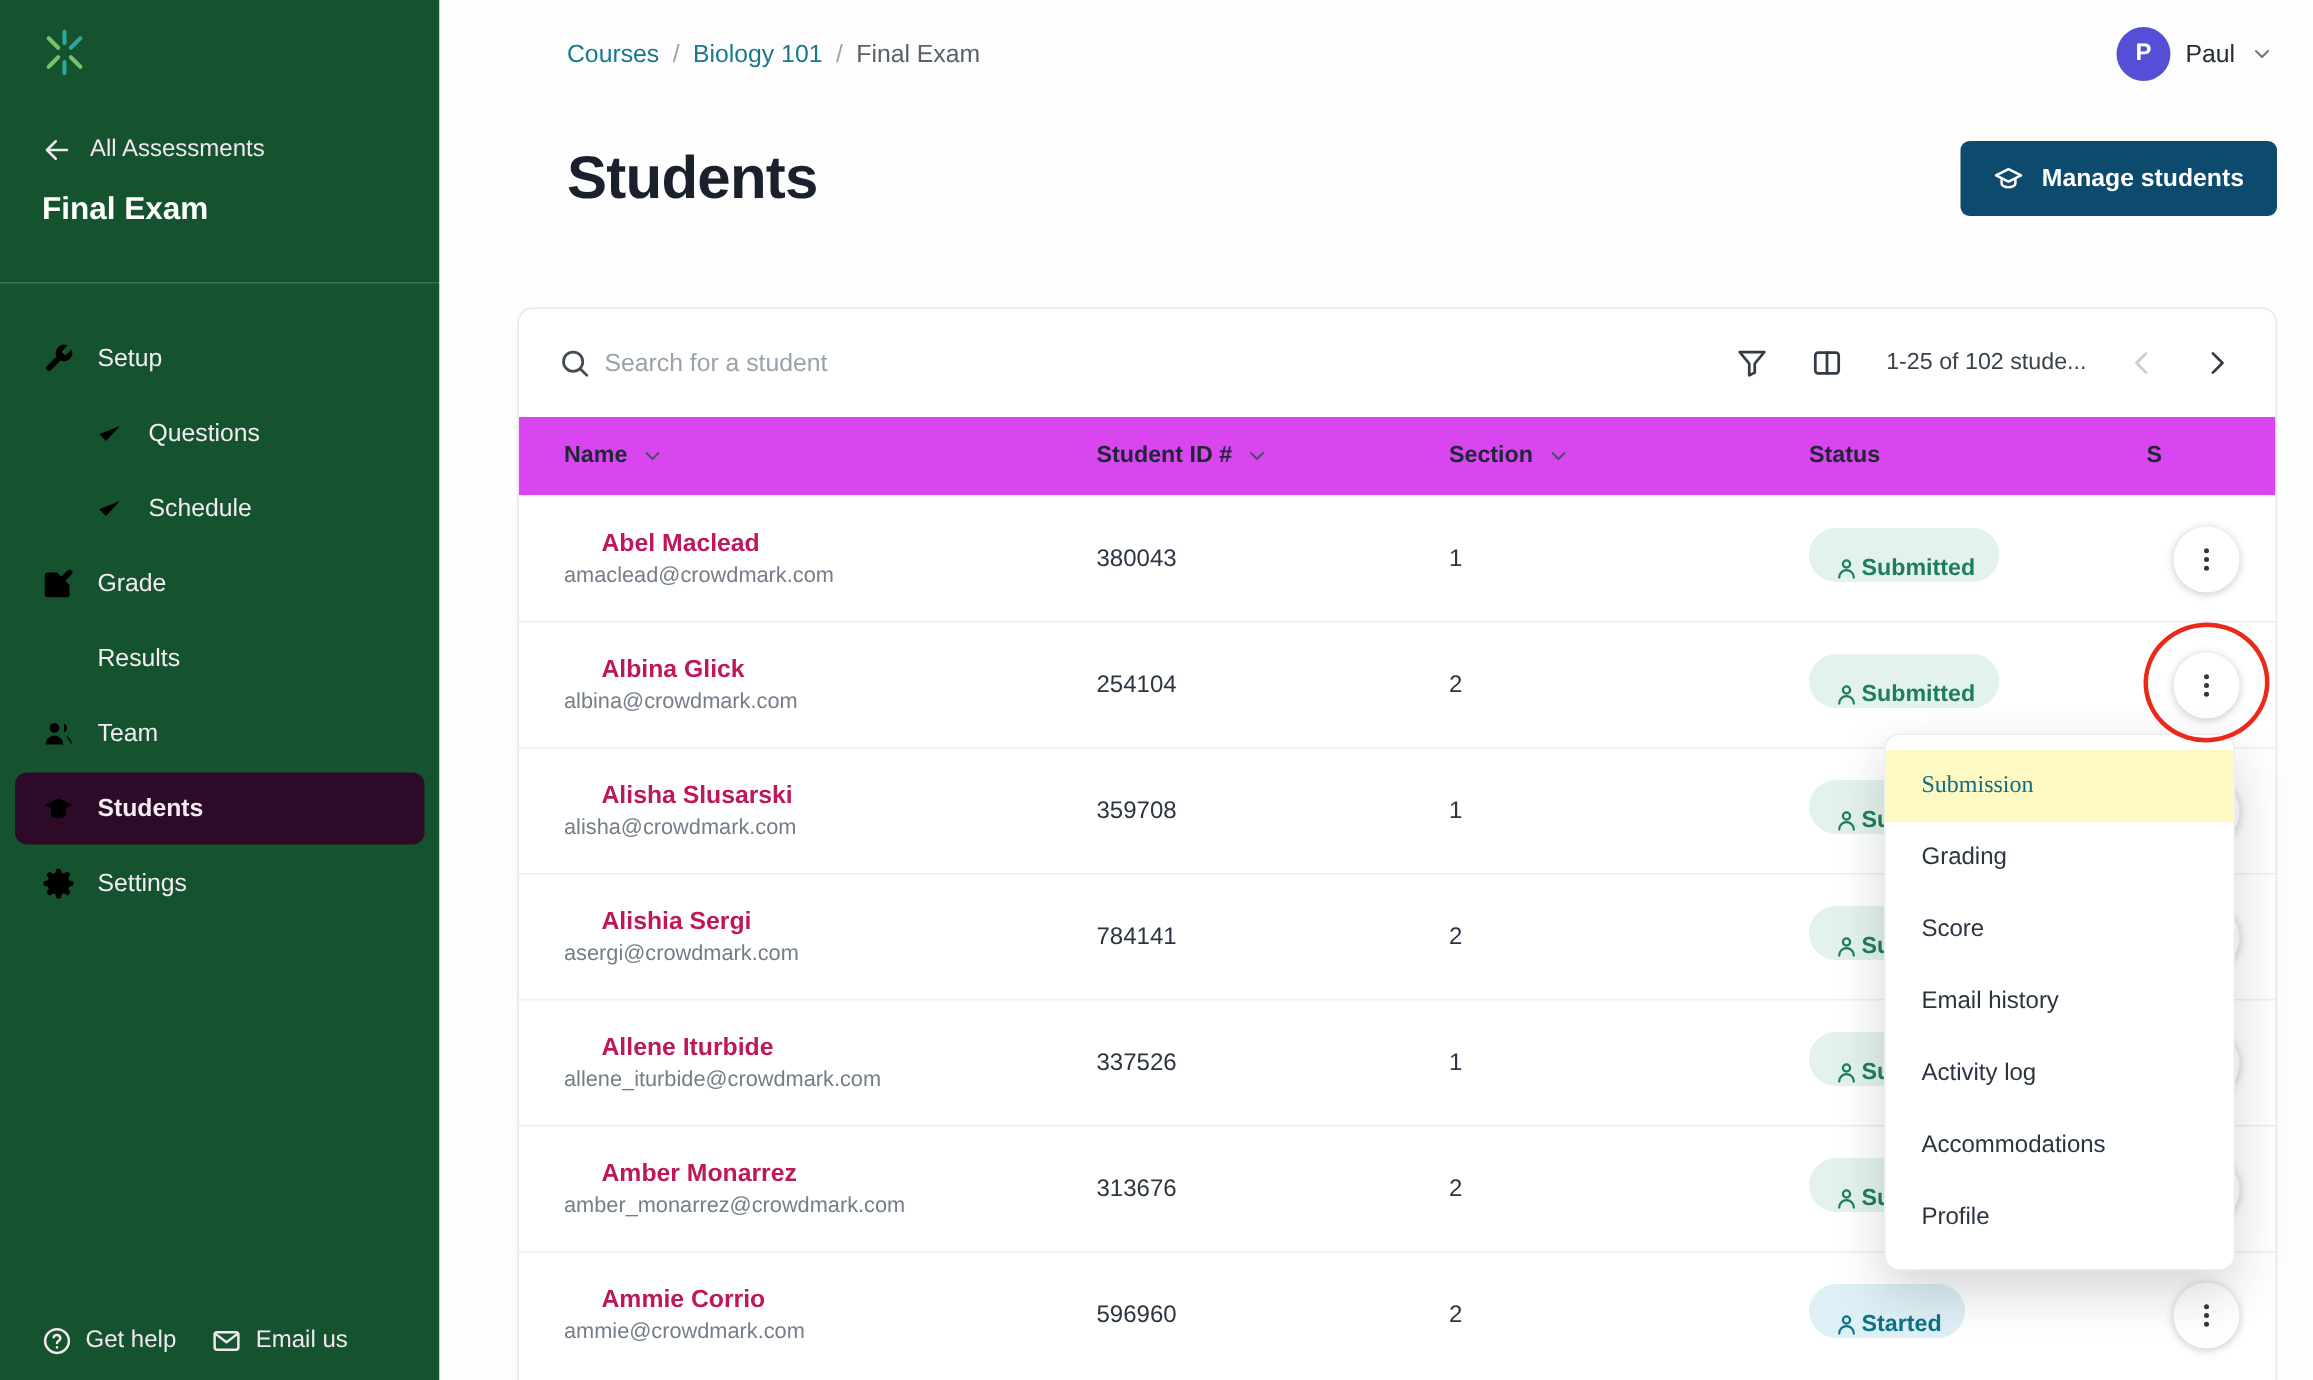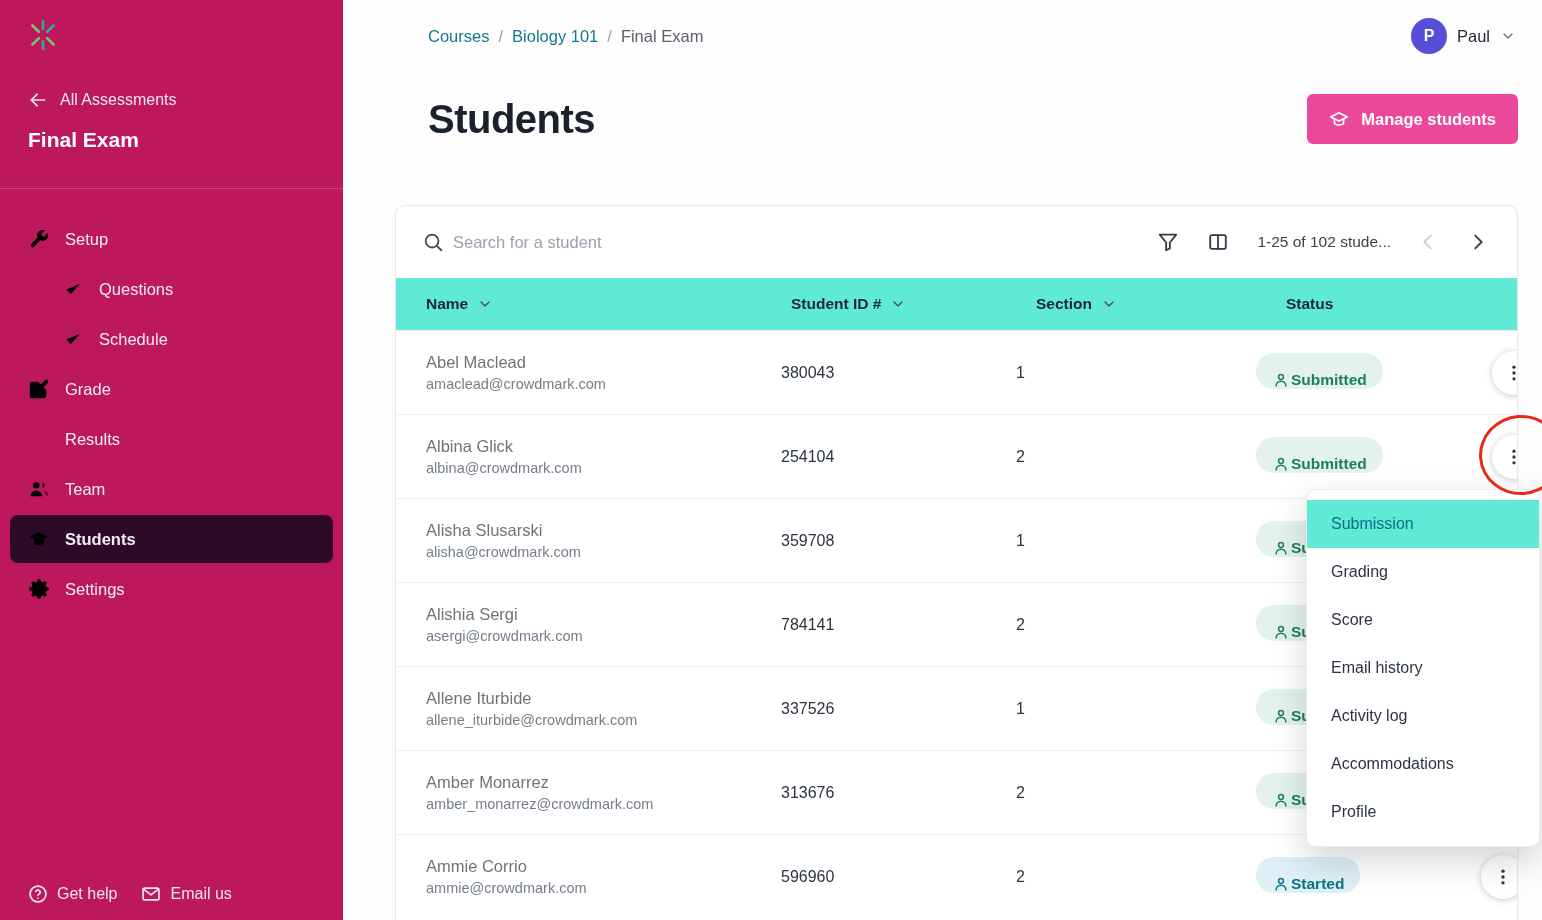--- a/index.html
+++ b/index.html
@@ -12,21 +12,21 @@
 
   
   .icn { display:inline-flex; width:22px; height:22px; flex-shrink:0; }
   .icn svg { width:100%; height:100%; fill:none; stroke:currentColor; stroke-width:2;
              stroke-linecap:round; stroke-linejoin:round; display:block; }
   .icn-16 { width:16px; height:16px; }
   .icn-18 { width:18px; height:18px; }
   .icn-20 { width:20px; height:20px; }
 
   
-  .sidebar { width:343px; flex-shrink:0; background:#be185d; color:#f2eaf1;
+  .sidebar { width:293px; flex-shrink:0; background:#14532d; color:#f2eaf1;
              position:relative; display:flex; flex-direction:column; }
   .logo { margin:16px 0 0 24px; width:38px; height:38px; }
   .back { display:flex; align-items:center; gap:12px; margin:36px 0 0 28px;
           font-size:16px; color:#f0e7ef; cursor:pointer; }
   .sb-title { margin:18px 0 0 28px; font-size:21px; font-weight:700; color:#fff; }
   .sb-divider { border:none; border-top:1px solid rgba(255,255,255,.18); margin:36px 0 24px; }
   .sb-item { display:flex; align-items:center; gap:15px; height:48px; margin:2px 10px;
              padding:0 18px; border-radius:8px; font-size:16.5px; color:#f3ecf2; cursor:pointer;text-align:right; }
   .sb-item.indent { padding-left:52px; }
   .sb-item.active { background:#2d0a28; font-weight:600; }
@@ -42,66 +42,66 @@
   .crumb-sep { color:#9aa3ad; }
   .crumb-current { color:#59616b; }
   .user { display:flex; align-items:center; gap:10px; cursor:pointer; }
   .avatar { width:36px; height:36px; border-radius:50%; background:#544fd6; color:#fff;
             display:flex; align-items:center; justify-content:center; font-size:16px; font-weight:700; }
   .user-name { font-size:16.5px; color:#242b34; }
   .user .chev { color:#6b747e; }
 
   .page-head { display:flex; justify-content:space-between; align-items:center; padding:40px 24px 0 52px; }
   h1 { font-size:40px; font-weight:700; color:#1a212c; letter-spacing:-.5px; }
-  .manage-btn { display:flex; align-items:center; gap:12px; background:#ec4899; color:#fff;
+  .manage-btn { display:flex; align-items:center; gap:12px; background:#0c4a6e; color:#fff;
                 border:none; border-radius:6px; height:50px; padding:0 22px;
                 font-size:16.5px; font-weight:600; cursor:pointer; font-family:inherit; }
 
   
   .card { position:absolute; left:52px; right:24px; top:205px; height:745px;
           background:#fff; border:1px solid #e7e9eb; border-radius:10px;
           box-shadow:0 1px 2px rgba(16,24,40,.05); overflow:hidden; }
   .toolbar { display:flex; align-items:center; height:72px; padding:0 26px; }
   .search { display:flex; align-items:center; gap:9px; flex:1; color:#434c56; }
   .search input { border:none; outline:none; font-size:16.5px; color:#333; width:430px;
                   font-family:inherit; background:transparent; }
   .search input::placeholder { color:#98a1ac; }
   .tools { display:flex; align-items:center; gap:26px; }
   .icon-btn { background:none; border:none; padding:0; width:24px; height:24px;
               color:#333c46; cursor:pointer; display:flex; align-items:center; }
   .pager-text { font-size:15.5px; color:#3a424c; white-space:nowrap; }
   .chev-disabled { color:#c8cdd3; }
 
   .thead, .trow { display:grid; grid-template-columns:355px 235px 240px 225px 1fr;
                   align-items:center; padding:0 24px 0 30px; }
-  .thead { height:52px; background:#5eead4; font-size:15.5px; font-weight:700; color:#1e2733;gap:10px; }
+  .thead { height:52px; background:#d946ef; font-size:15.5px; font-weight:700; color:#1e2733; }
   .th { display:flex; align-items:center; gap:9px; cursor:pointer; overflow:hidden; white-space:nowrap; }
   .th .chev { color:#46505c; }
   .trow { height:84px; border-top:1px solid #edeef0; }
-  .nm { font-size:16.5px; font-weight:400; color:#737373; }
+  .nm { font-size:16.5px; font-weight:700; color:#be185d;margin-left:25px; }
   .em { font-size:14.5px; color:#747e8a; margin-top:4px; }
   .cell-id, .cell-sec { font-size:16px; color:#2b3440; }
   .pill { display:inline-flex; align-items:flex-end; gap:1px; height:36px; padding:0 16px;
           border-radius:18px; font-size:15.5px; font-weight:600; white-space:nowrap; }
   .pill.submitted { background:#e3f3ec; color:#1e7e5c; }
   .pill.started   { background:#def0f5; color:#0c7489; }
   .cell-actions { display:flex; justify-content:flex-end; align-items:center; position:relative; }
   .score-letter { color:#8b94a1; font-size:16px; position:relative; right:-13px; z-index:0; }
   .kebab { width:44px; height:44px; border-radius:50%; background:#fff; border:none;
            box-shadow:0 1px 6px rgba(20,30,40,.25); cursor:pointer; position:relative; z-index:1;
            display:flex; align-items:center; justify-content:center; }
   .kebab svg { width:20px; height:20px; fill:#2e3743; stroke:none; }
 
   
   .menu { position:absolute; left:963px; top:489px; width:234px; background:#fff;
           border:1px solid #ecedef; border-radius:10px; padding:10px 0;
           box-shadow:0 14px 34px rgba(15,25,35,.18); z-index:30; }
   .menu-item { height:48px; display:flex; align-items:center; padding:0 24px;
                font-size:16px; color:#2b3542; cursor:pointer; }
-  .menu-item.active { background:#5eead4; color:#0f6c86; }
+  .menu-item.active { background:#fef9c3; color:#0f6c86;font-family:Liberation Serif, serif; }
 
   
   .annotation { position:absolute; left:1136px; top:415px; width:84px; height:80px;
                 border:3.5px solid #ea2918; border-radius:50%; transform:rotate(-4deg);
                 z-index:40; pointer-events:none; }
 </style>
 </head>
 <body>
 
 <div class="app">

